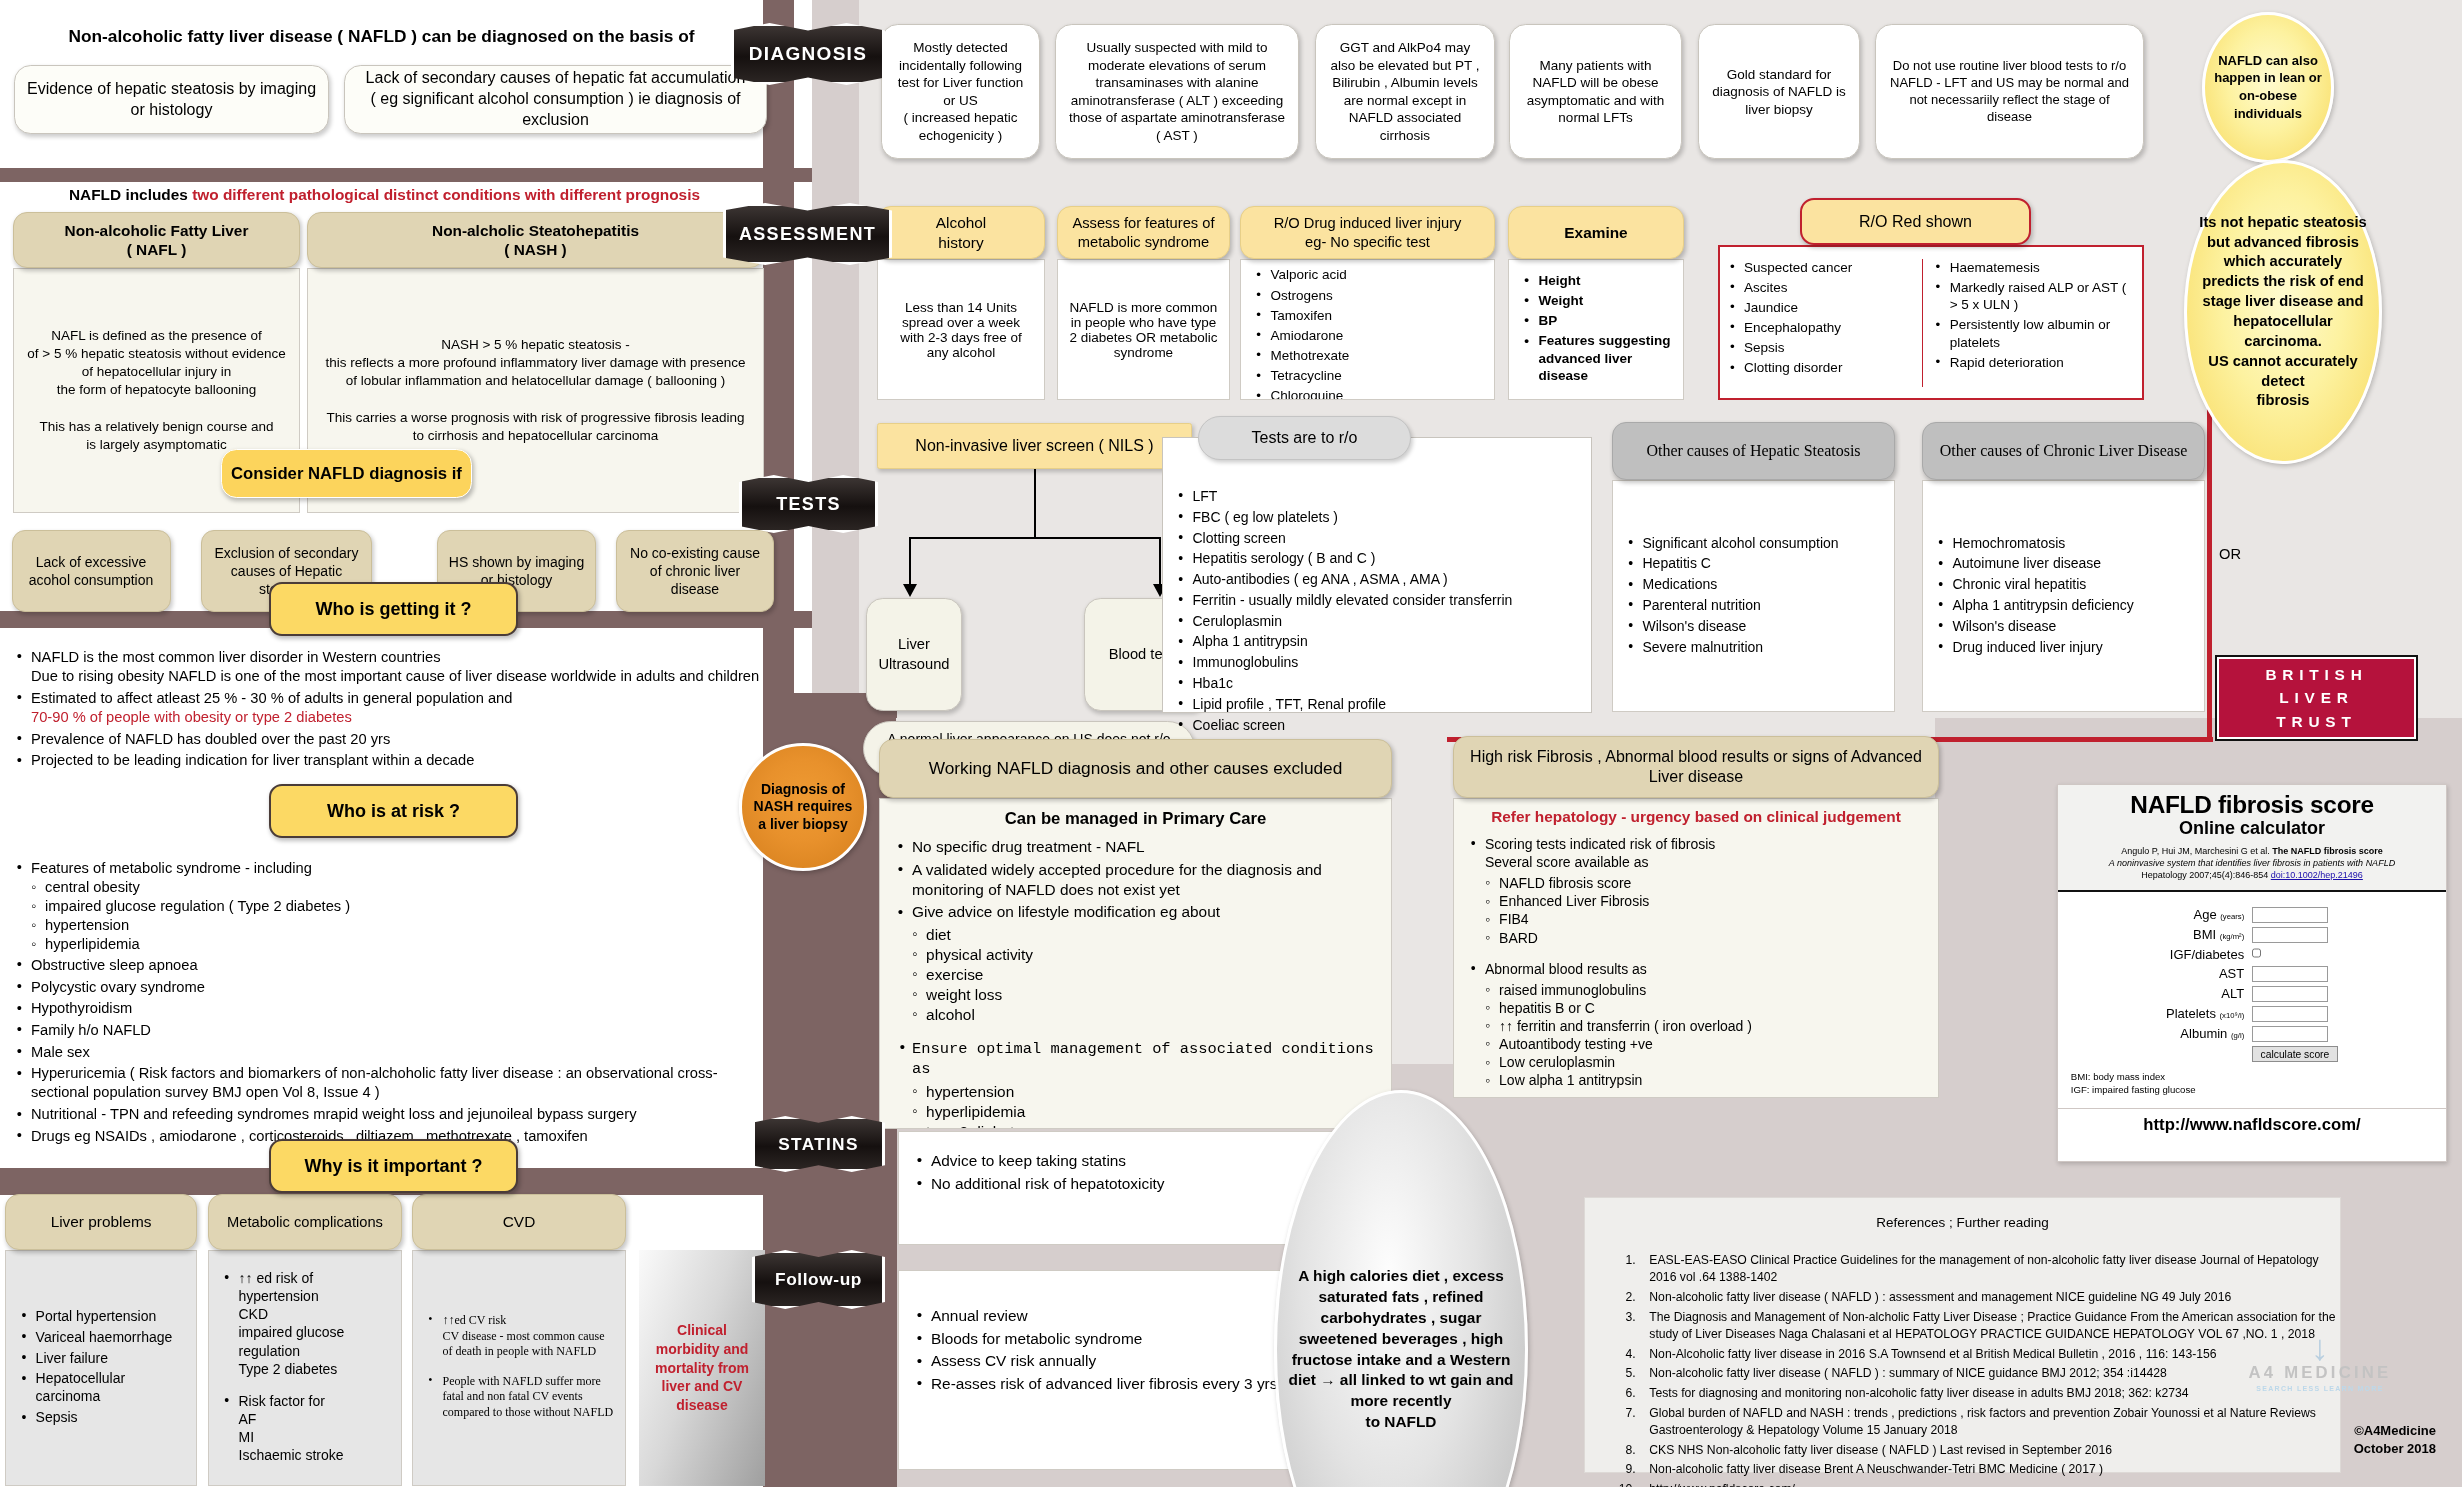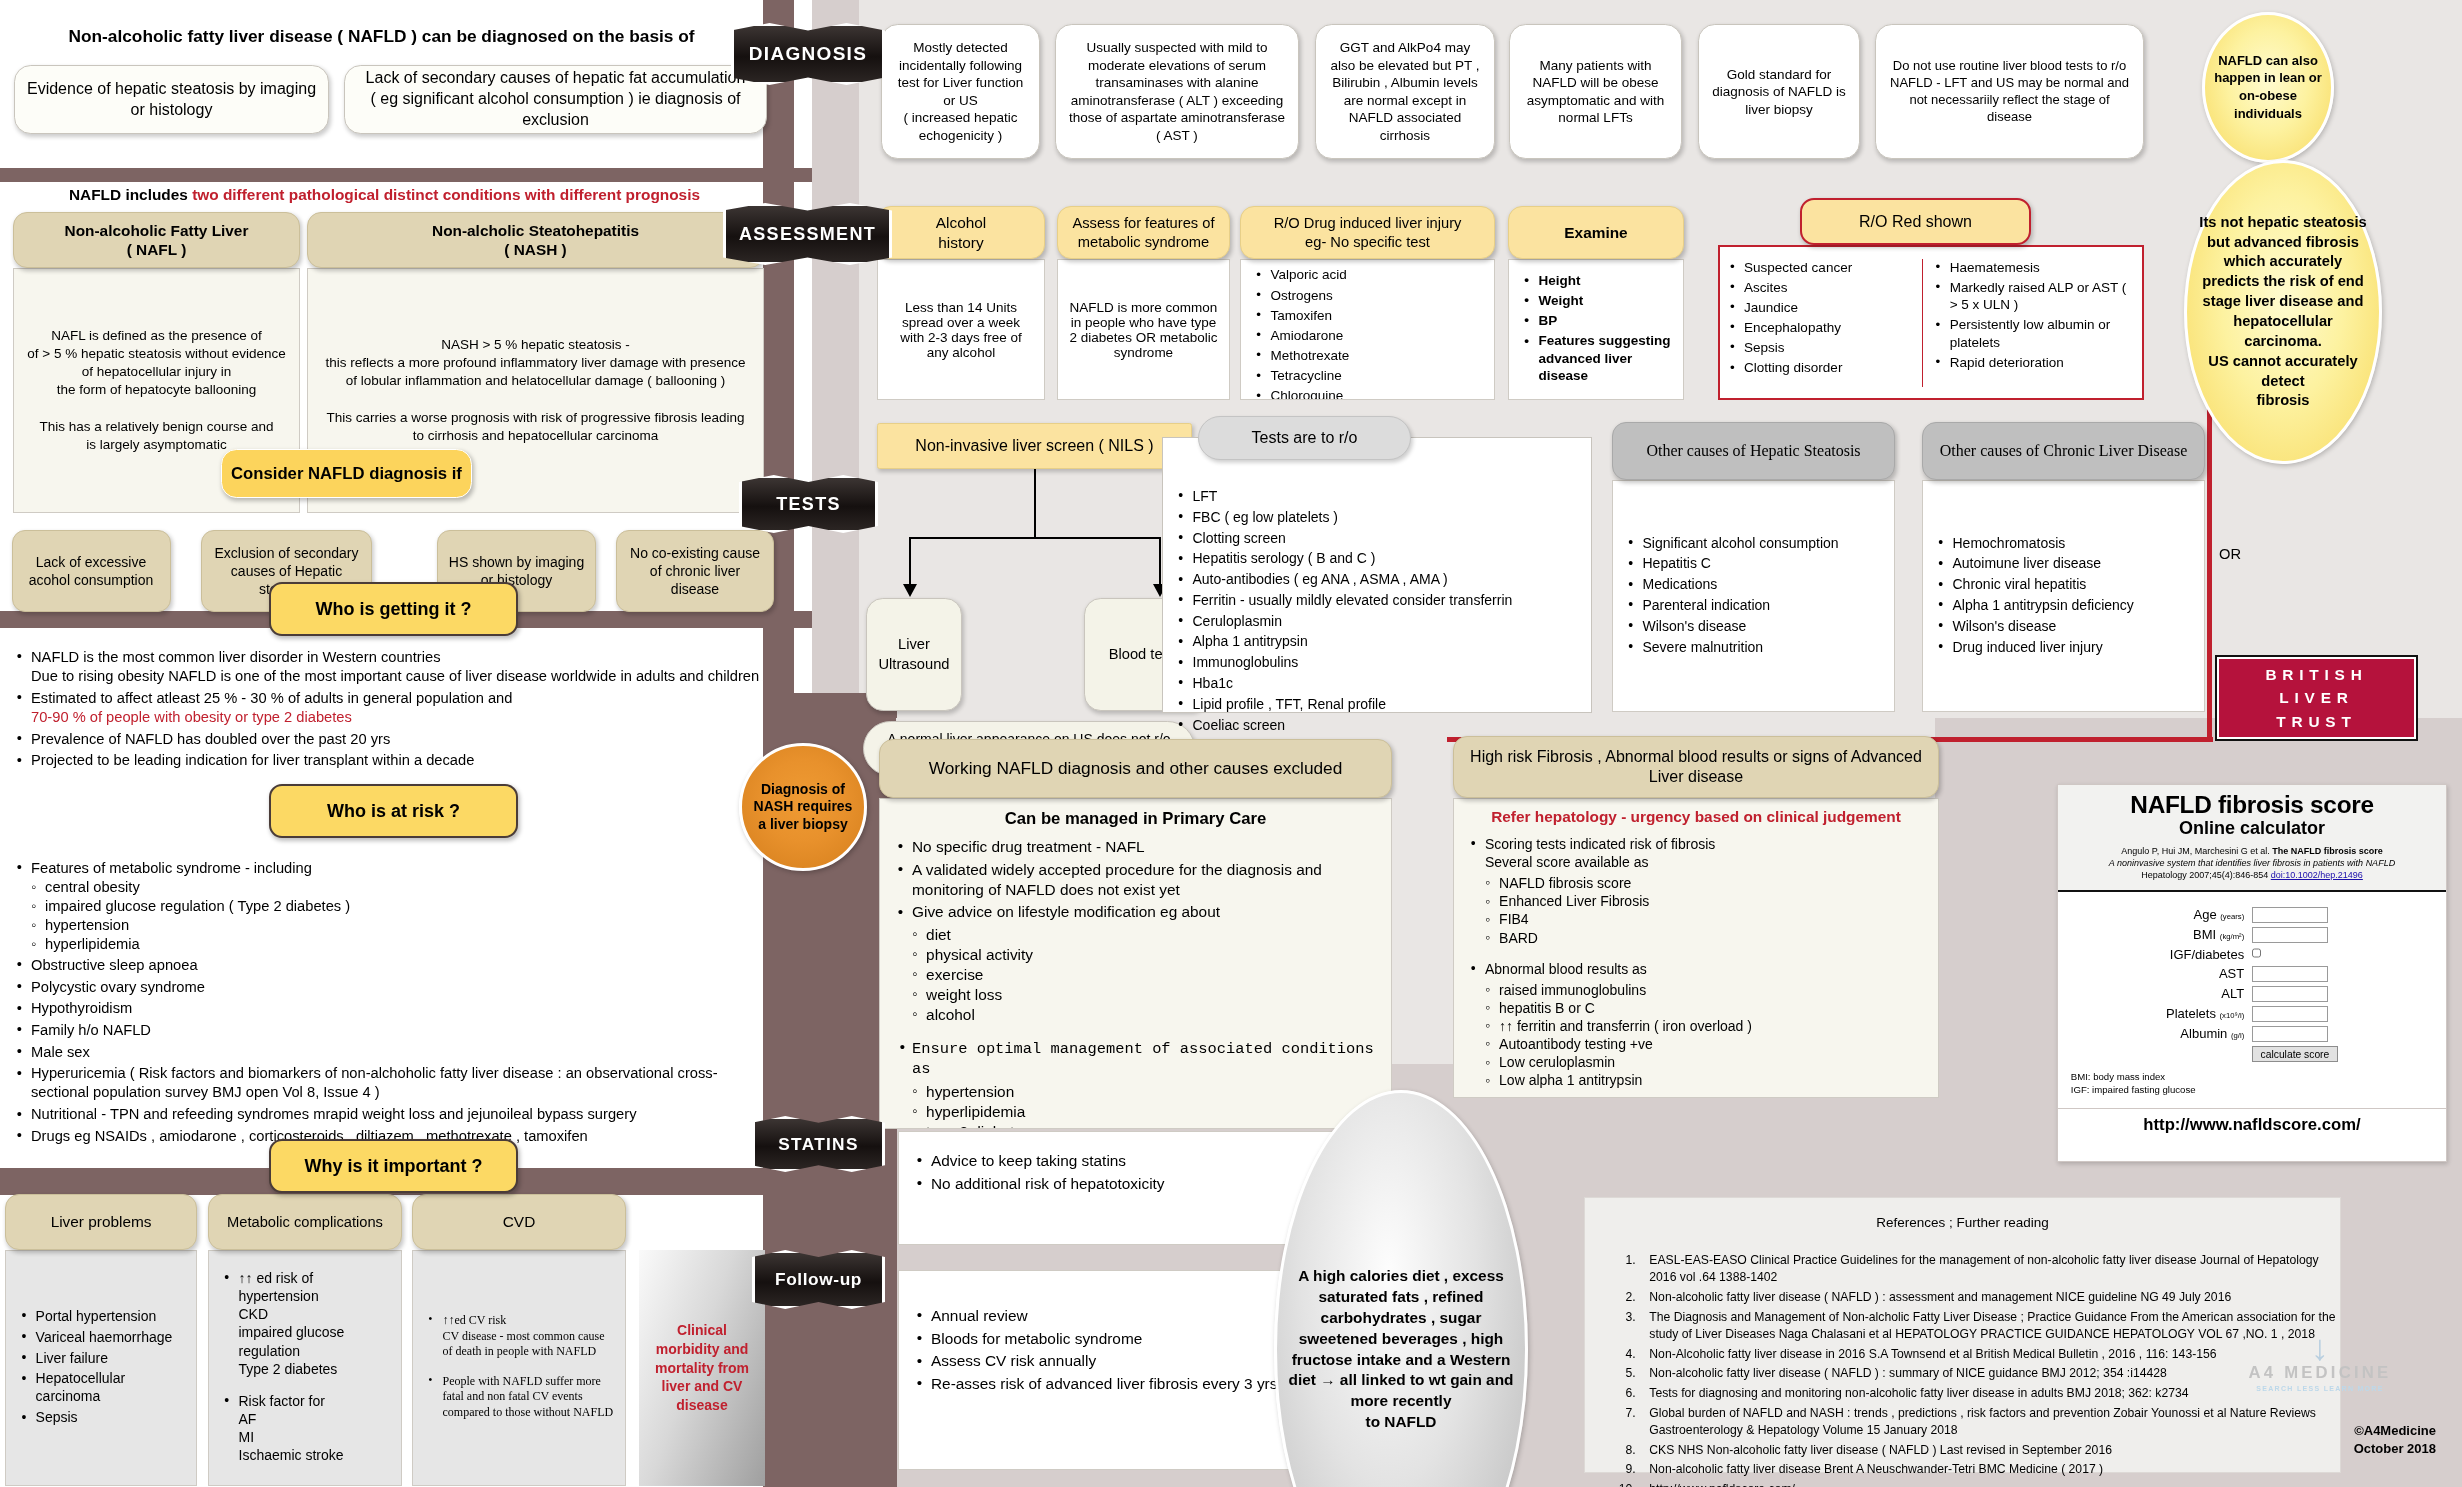--- a/index.html
+++ b/index.html
@@ -406,21 +406,21 @@
 </div>
 <div class="card grey" style="left:1198px; top:416px; width:213px; height:44px; border-radius:22px; font-size:16px; background:#dcdcdc; border-color:#c4c4c4;">Tests are to  r/o</div>
 
 <div class="panel" style="left:1612px; top:422px; width:283px; height:290px;">
   <div class="hdr card grey" style="height:58px; font-size:16px; position:absolute; font-family:'Liberation Serif', serif;">Other causes of Hepatic Steatosis</div>
   <div class="bdy" style="top:58px; height:232px; display:flex; align-items:center;">
     <ul class="b" style="font-size:14px;">
       <li>Significant alcohol consumption</li>
       <li>Hepatitis C</li>
       <li>Medications</li>
-      <li>Parenteral indication</li>
+      <li>Parenteral nutrition</li>
       <li>Wilson's disease</li>
       <li>Severe malnutrition</li>
     </ul>
   </div>
 </div>
 
 <div class="panel" style="left:1922px; top:422px; width:283px; height:290px;">
   <div class="hdr card grey" style="height:58px; font-size:16px; position:absolute; font-family:'Liberation Serif', serif;">Other causes of Chronic Liver Disease</div>
   <div class="bdy" style="top:58px; height:232px; display:flex; align-items:center;">
     <ul class="b" style="font-size:14px;">

